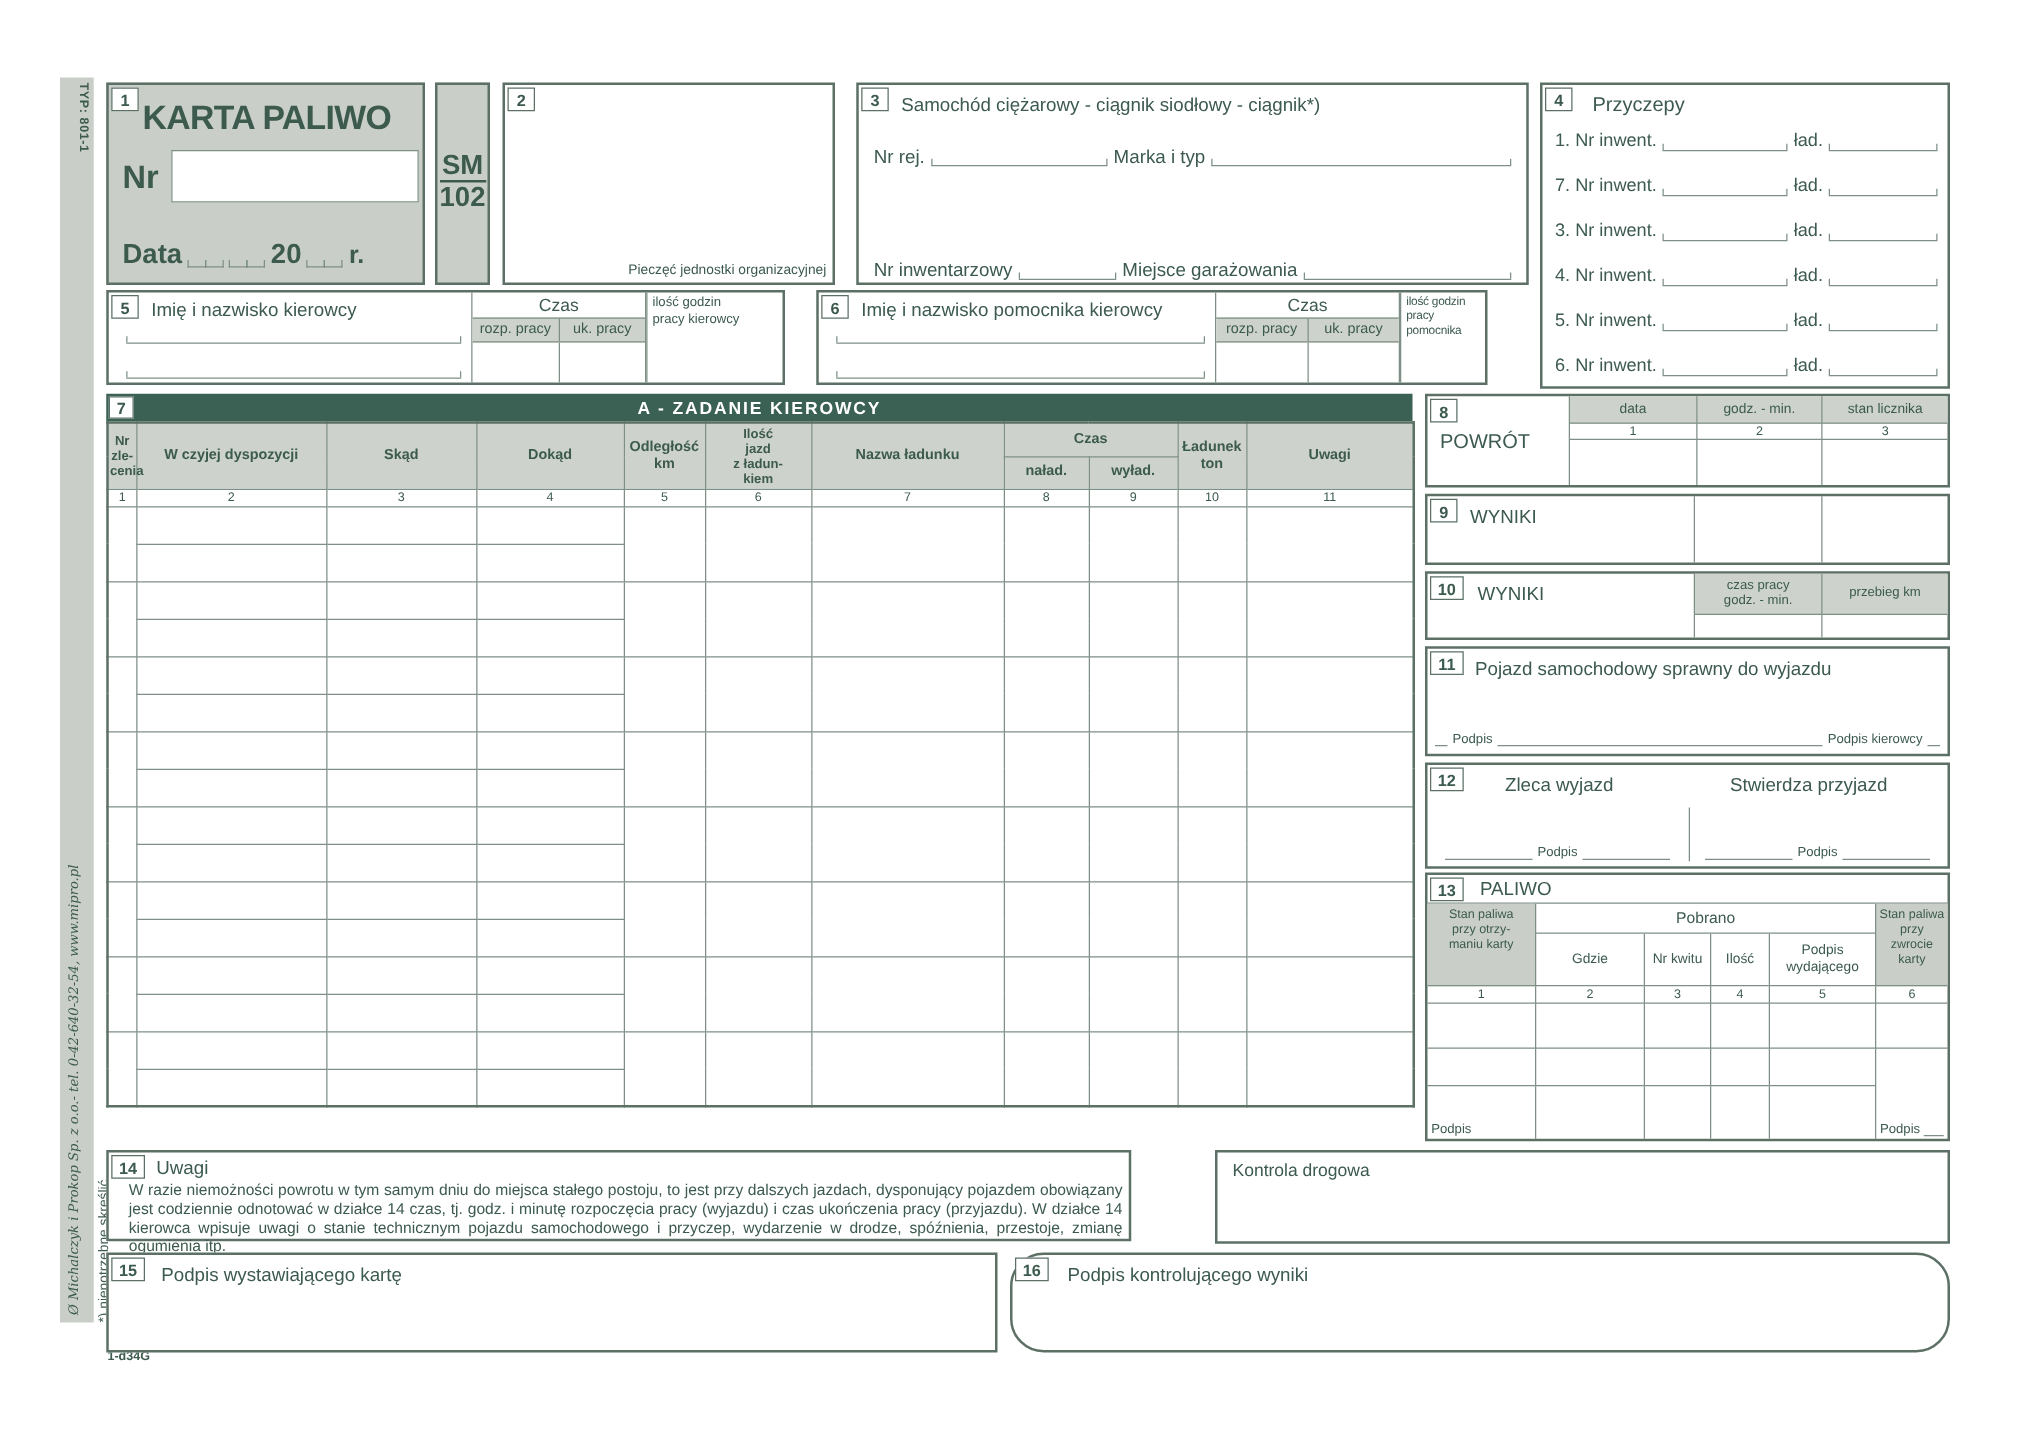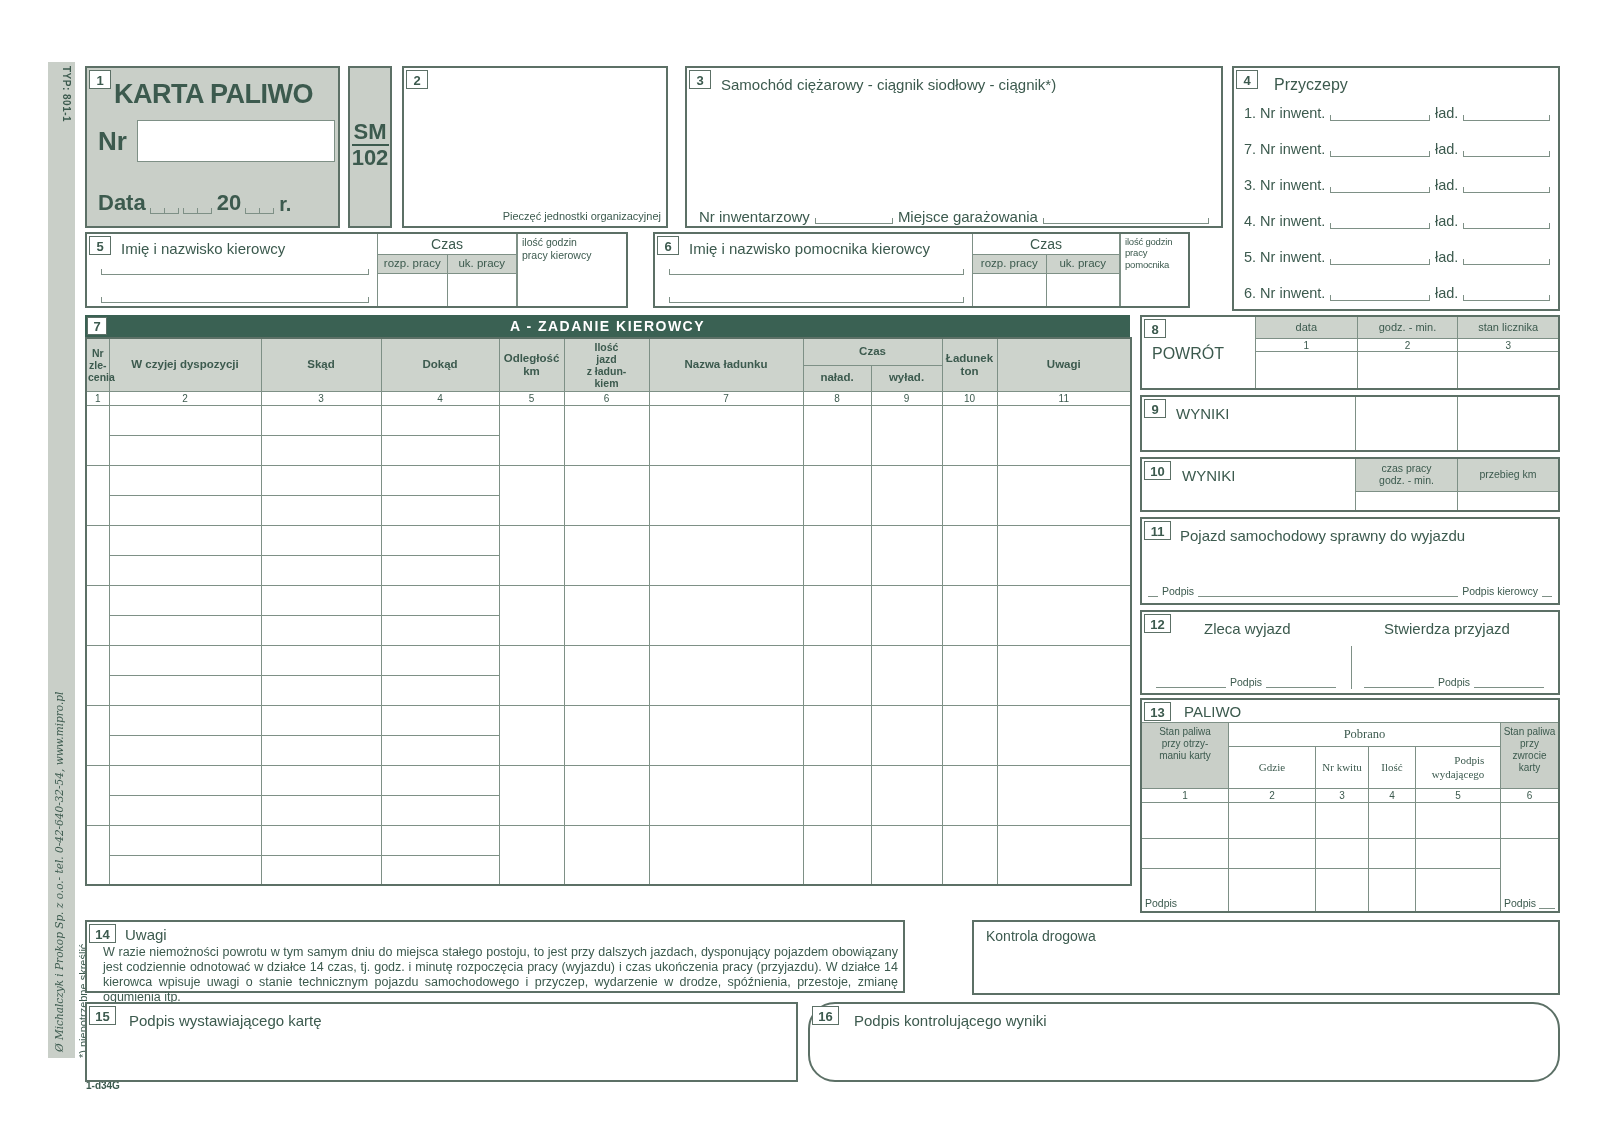--- a/index.html
+++ b/index.html
@@ -68,21 +68,21 @@
   .podrow{position:absolute;display:flex;align-items:flex-end;gap:4px;font-size:10.5px;}
   .podrow .ln{flex:1;border-bottom:1px solid var(--bd2);height:4px;}
   .podrow .s{width:10px;border-bottom:1px solid var(--bd2);height:4px;flex:none;}
   
   .g13{position:absolute;left:0;right:0;top:22px;bottom:0;display:grid;
        grid-template-columns:86px 87px 53px 47px 85px 1fr;
        grid-template-rows:24px 42px 14px 36px 30px 1fr;box-sizing:border-box;border-top:1px solid var(--bd2);}
   .g13>div{box-sizing:border-box;border-left:1px solid var(--bd2);border-bottom:1px solid var(--bd2);}
   .g13>div.nl{border-left:none;} .g13>div.nb{border-bottom:none;}
   .g13 .gh{background:var(--fill);font-size:10px;line-height:1.2;text-align:center;padding-top:3px;}
-  .g13 .sh{font-size:11px;line-height:1.2;text-align:right;display:flex;align-items:center;justify-content:center;font-family:Liberation Serif, serif;}
+  .g13 .sh{font-size:11px;line-height:1.2;text-align:center;display:flex;align-items:center;justify-content:center;}
   .g13 .nm{font-size:10px;text-align:center;line-height:14px;}
 </style>
 </head>
 <body>
 
 <div id="page">
 
   <div style="position:absolute;left:48px;top:62px;width:27px;height:996px;background:var(--fill);"></div>
   <div class="vdown" style="left:72px;top:66px;font:700 10px 'Liberation Sans',sans-serif;letter-spacing:.5px;">TYP: 801-1</div>
   <div class="vup" style="left:53px;top:1052px;font:italic 10.5px 'DejaVu Serif',serif;">Ø Michalczyk i Prokop  Sp. z o.o.-  tel. 0-42-640-32-54,  www.mipro.pl</div>
@@ -121,20 +121,26 @@
   </div>
 
   <div class="box" style="left:402px;top:66px;width:266px;height:162px;">
     <div class="numtag">2</div>
     <div class="lbl capt" style="right:5px;bottom:4px;font-size:11px;">Pieczęć jednostki organizacyjnej</div>
   </div>
 
   <div class="box" style="left:685px;top:66px;width:538px;height:162px;">
     <div class="numtag">3</div>
     <div class="lbl" style="left:34px;top:8px;font-size:15px;">Samochód ciężarowy - ciągnik siodłowy - ciągnik*)</div>
+    <div class="frow" style="left:12px;right:12px;top:50px;">
+      <span>Nr rej.</span>
+        <span class="wl" style="flex:1;"></span>
+      <span>Marka i typ</span>
+        <span class="wl" style="flex:1.7;"></span>
+    </div>
     <div class="frow" style="left:12px;right:12px;top:141px;">
       <span>Nr inwentarzowy</span>
         <span class="wl" style="width:78px;"></span>
       <span>Miejsce garażowania</span>
         <span class="wl" style="flex:1;"></span>
     </div>
   </div>
 
   <div class="box" style="left:1232px;top:66px;width:328px;height:245px;">
     <div class="numtag">4</div>

